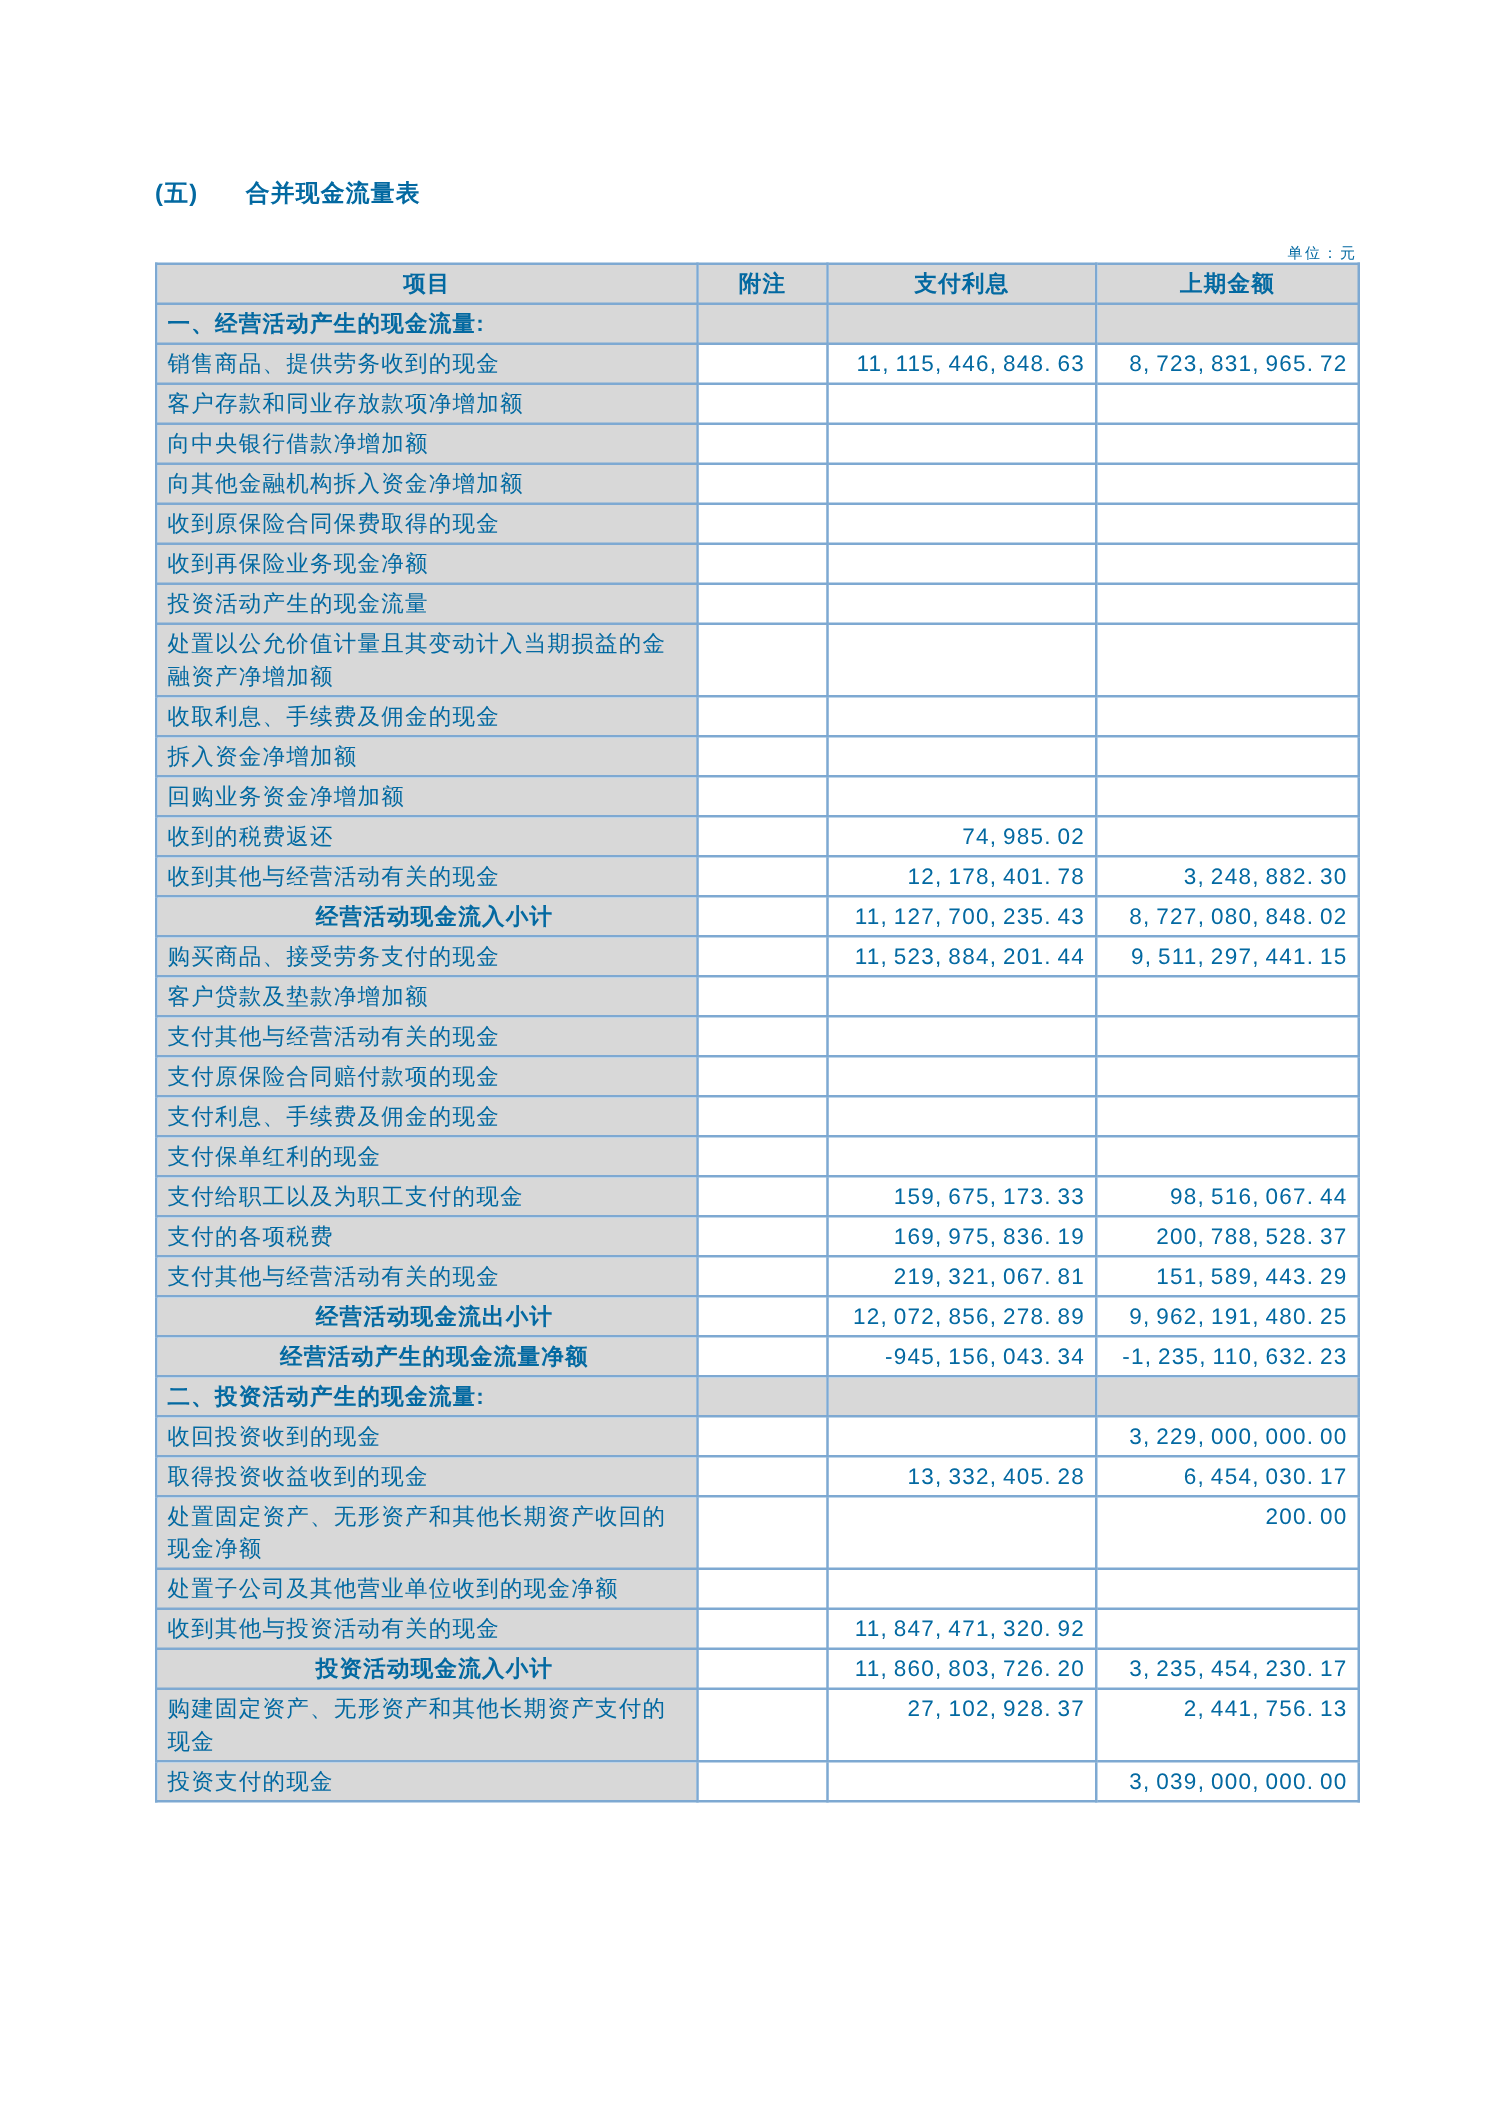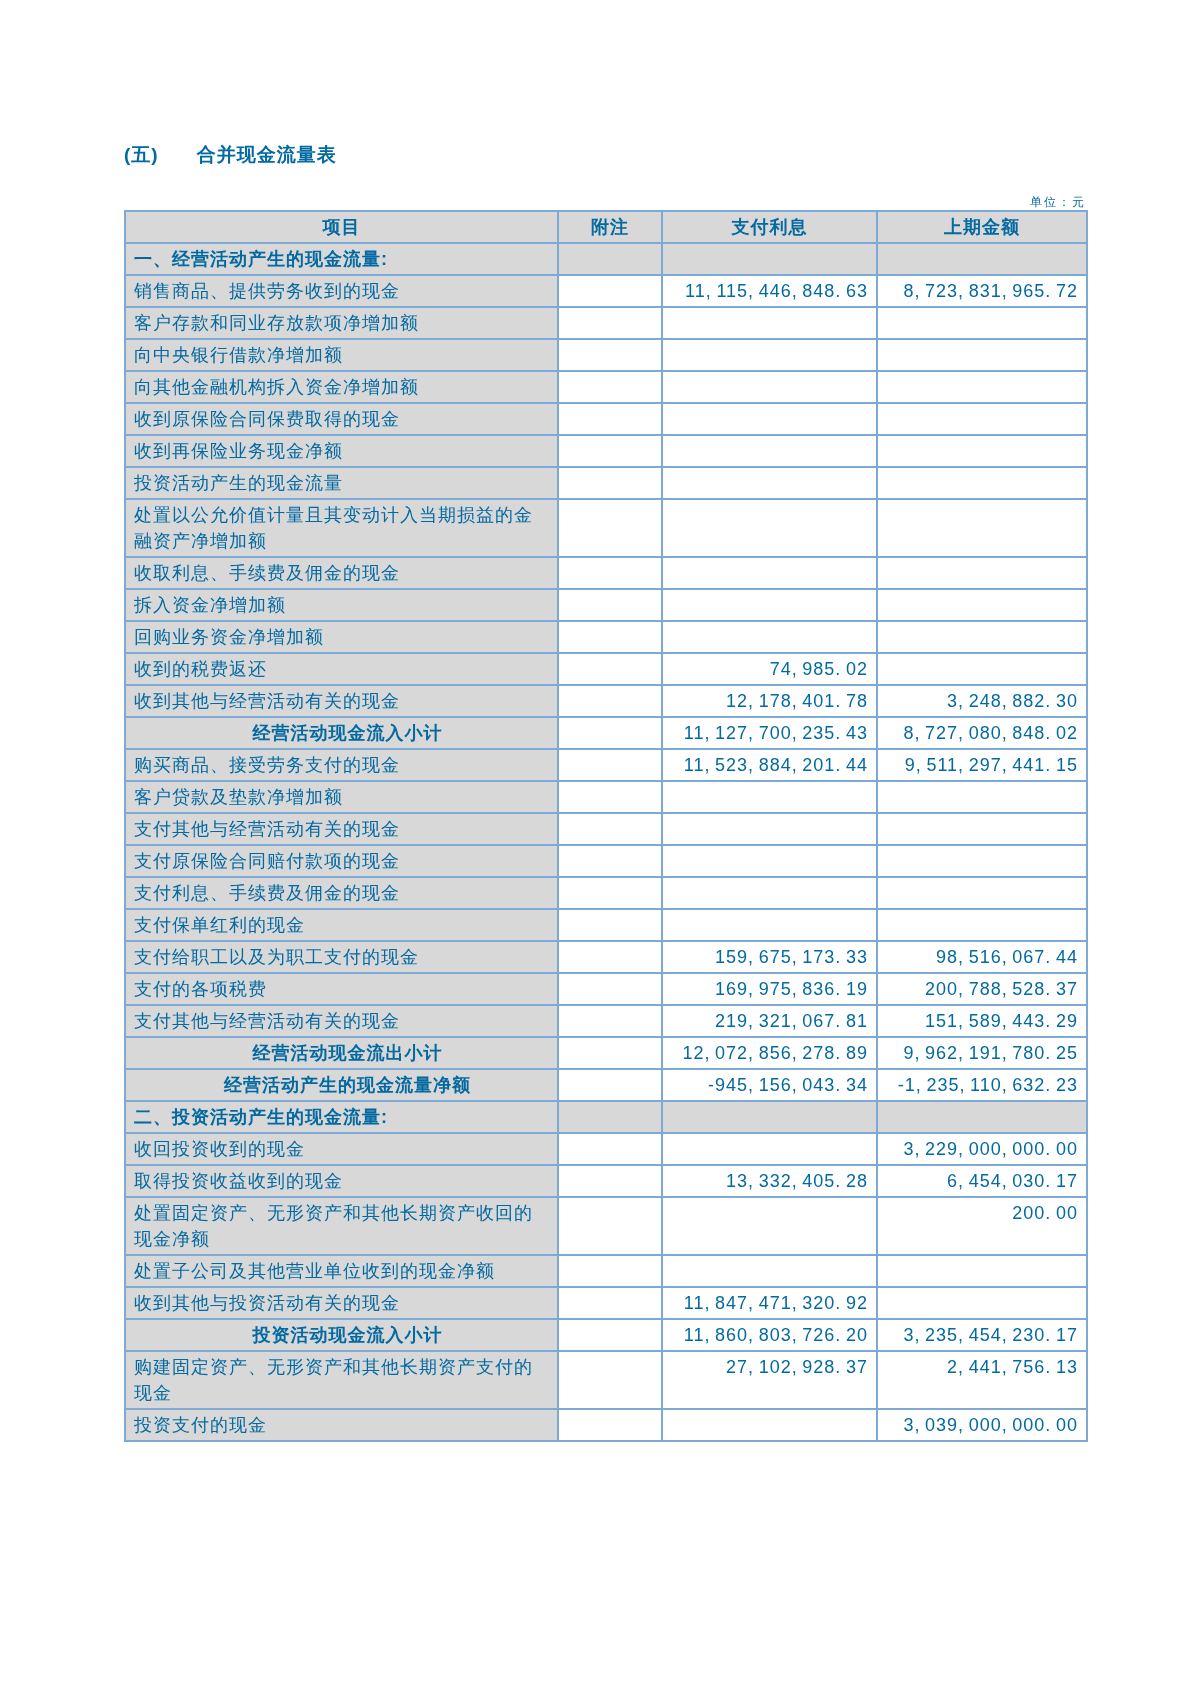--- a/index.html
+++ b/index.html
@@ -240,21 +240,21 @@
         <tr class="row-item">
           <td class="label-cell">支付其他与经营活动有关的现金</td>
           <td class="note-cell"></td>
           <td class="num-cell">219, 321, 067. 81</td>
           <td class="num-cell">151, 589, 443. 29</td>
         </tr>
         <tr class="row-subtotal">
           <td class="label-cell">经营活动现金流出小计</td>
           <td class="note-cell"></td>
           <td class="num-cell">12, 072, 856, 278. 89</td>
-          <td class="num-cell">9, 962, 191, 780. 25</td>
+          <td class="num-cell">9, 962, 191, 480. 25</td>
         </tr>
         <tr class="row-subtotal">
           <td class="label-cell">经营活动产生的现金流量净额</td>
           <td class="note-cell"></td>
           <td class="num-cell">-945, 156, 043. 34</td>
           <td class="num-cell">-1, 235, 110, 632. 23</td>
         </tr>
         <tr class="row-section">
           <td class="label-cell">二、投资活动产生的现金流量:</td>
           <td class="note-cell"></td>

